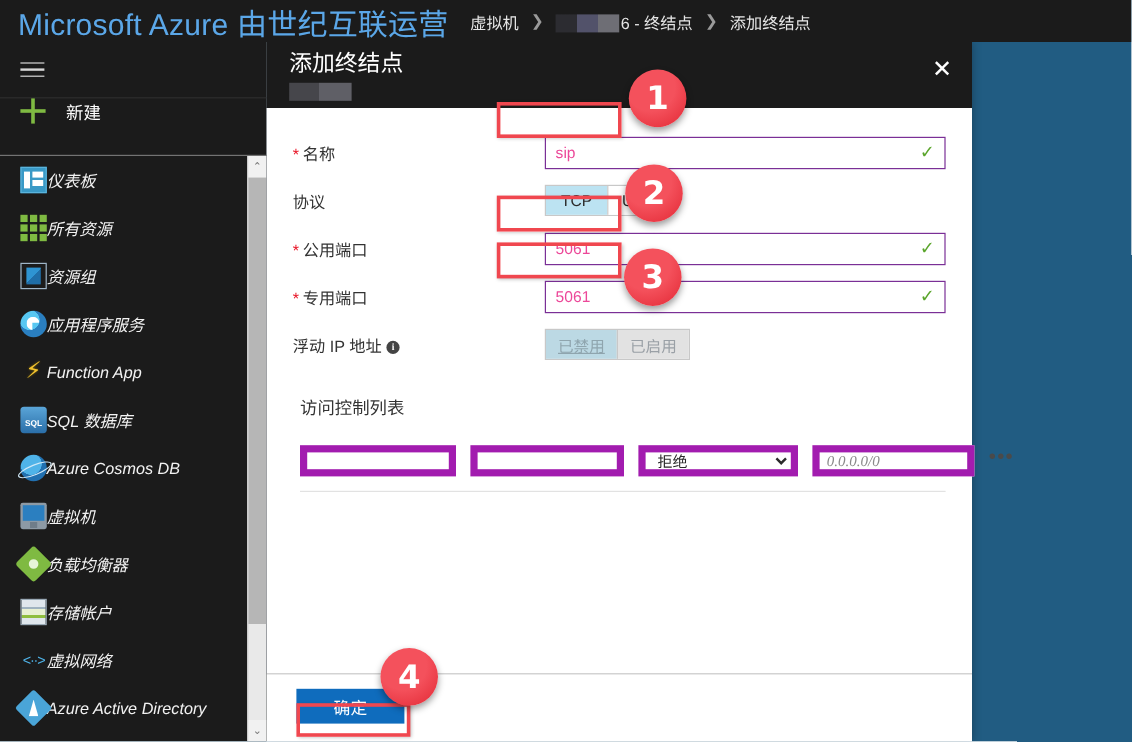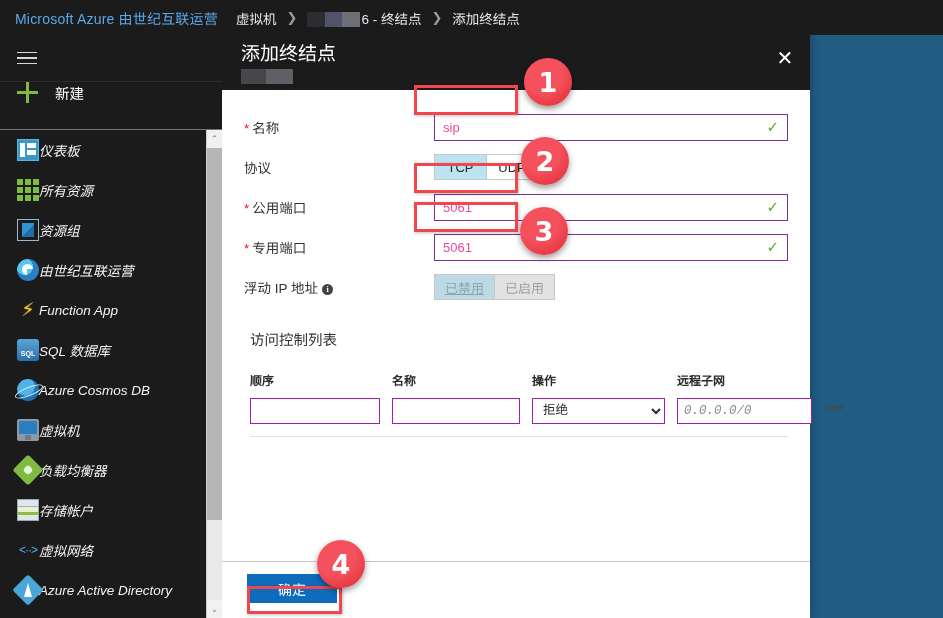--- a/index.html
+++ b/index.html
@@ -26,21 +26,21 @@
     position: absolute;
     left: 0; top: 0;
     width: 943px; height: 35px;
     background: #1b1b1b;
     display: flex;
     align-items: center;
     z-index: 40;
   }
   .brand {
     margin-left: 15px;
-    font-size: 14px;
+    font-size: 25px;
     color: #5ba7e8;
     white-space: nowrap;
     letter-spacing: .2px;
   }
   .crumbs {
     display: flex;
     align-items: center;
     margin-left: 18px;
     white-space: nowrap;
   }
@@ -332,20 +332,21 @@
 
   
   .form {
     padding: 18px 22px 0 22px;
   }
   .frow {
     display:flex;
     align-items:center;
     height: 38px;
     margin-bottom: 2px;
+    gap: 20px;
   }
   .flabel {
     width: 190px;
     flex: 0 0 190px;
     font-size:13.5px;
     color:#333333;
     white-space:nowrap;
   }
   .req { color:#e81123; margin-right:3px; }
   .info-dot {
@@ -431,24 +432,24 @@
   }
   .acl-head {
     font-size:12px;
     font-weight:bold;
     color:#2b2b2b;
     margin-bottom:10px;
   }
   .acl-cell input, .acl-cell select {
     width:100%;
     height:26px;
-    border:1px solid #a21caf;
+    border:6px solid #a21caf;
     font-size:12.5px;
     padding: 0 6px;
-    font-family:Liberation Mono, monospace;
+    font-family:Liberation Serif, serif;
     background:#fff;
     color:#2b2b2b;
     outline:none;
   }
   .acl-cell input::placeholder { color:#8a8a8a; font-style:italic; }
   .acl-cell select { padding-right: 2px; }
   .acl-ellipsis {
     font-size:17px;
     color:#4a4a4a;
     letter-spacing:1px;
@@ -559,21 +560,21 @@
         <div class="nav-label">所有资源</div>
       </div>
 
       <div class="navitem">
         <div class="nav-icon ic-cube"></div>
         <div class="nav-label">资源组</div>
       </div>
 
       <div class="navitem">
         <div class="nav-icon ic-appsvc"></div>
-        <div class="nav-label">由世纪互联运营</div>
+        <div class="nav-label">应用程序服务</div>
       </div>
 
       <div class="navitem">
         <div class="nav-icon ic-bolt">⚡</div>
         <div class="nav-label">Function App</div>
       </div>
 
       <div class="navitem">
         <div class="nav-icon ic-sql">SQL</div>
         <div class="nav-label">SQL 数据库</div>
@@ -672,27 +673,20 @@
               <div class="opt sel">已禁用</div>
               <div class="opt">已启用</div>
             </div>
           </div>
         </div>
       </div>
 
       <div class="acl">
         <div class="acl-title">访问控制列表</div>
 
-        <div class="acl-grid">
-          <div class="acl-head">顺序</div>
-          <div class="acl-head">名称</div>
-          <div class="acl-head">操作</div>
-          <div class="acl-head">远程子网</div>
-          <div class="acl-head"></div>
-        </div>
 
         <div class="acl-grid">
           <div class="acl-cell">
             <input value="" style="">
           </div>
           <div class="acl-cell">
             <input value="" style="">
           </div>
           <div class="acl-cell">
             <select>

